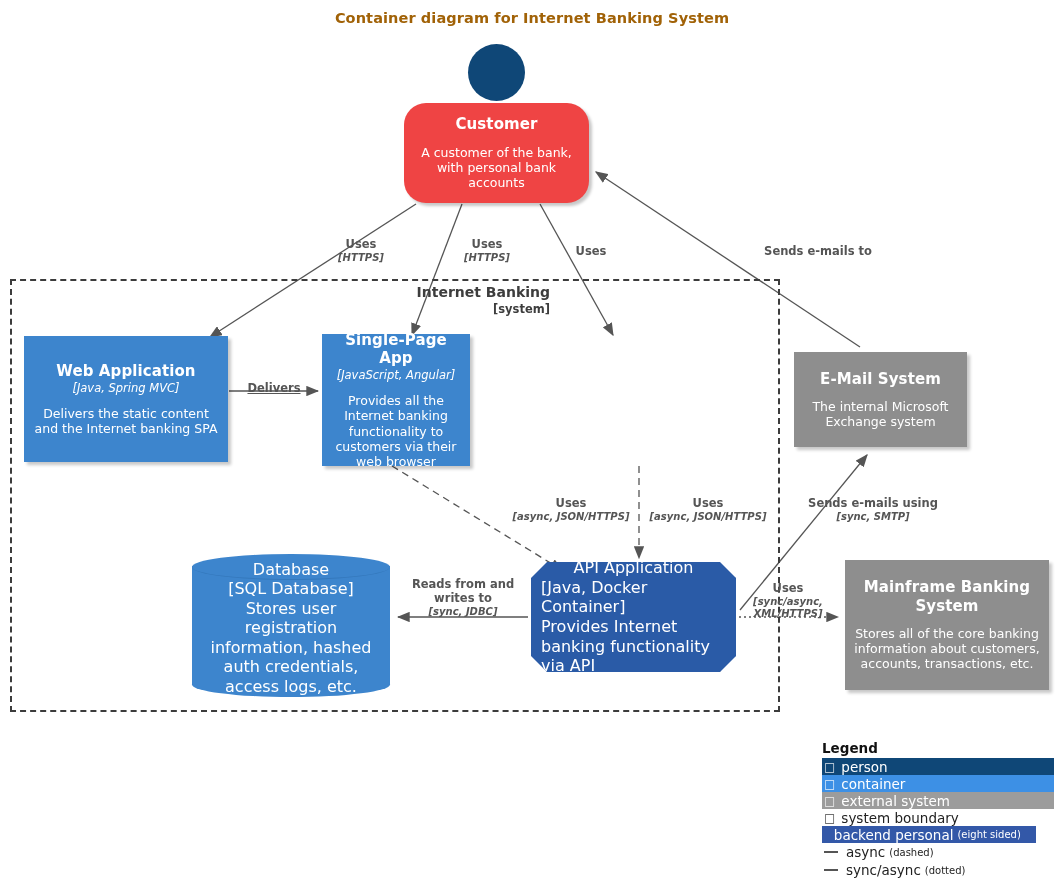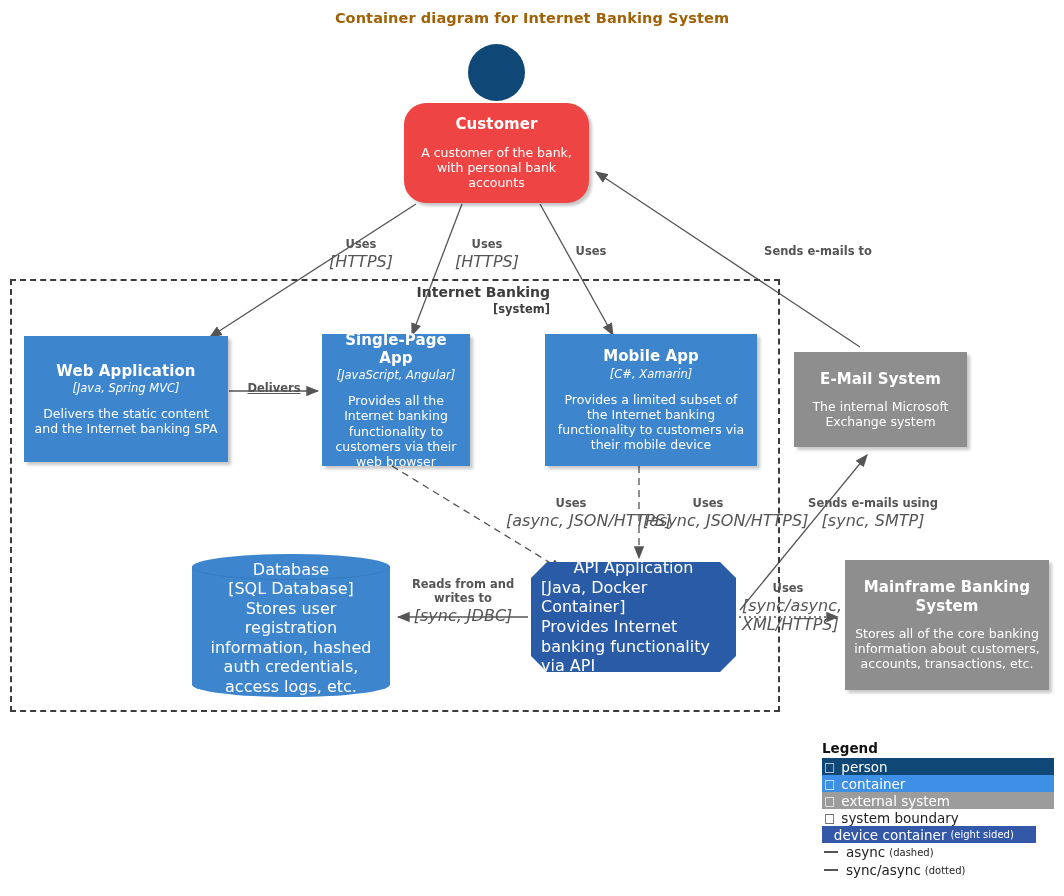--- a/index.html
+++ b/index.html
@@ -191,22 +191,22 @@
     text-align: center;
     color: #555555;
     font-size: 11.5px;
     font-weight: bold;
     line-height: 1.2;
     white-space: nowrap;
   }
   .edge-label .tech {
     display: block;
     font-style: italic;
-    font-weight: normal;
-    font-size: 16px;
+    font-weight: bold;
+    font-size: 10px;
   }
   .edge-label.wrap { white-space: normal; }
 
   
   .legend {
     position: absolute;
     left: 822px;
     top: 740px;
     width: 232px;
   }
@@ -321,25 +321,20 @@
     <div class="n-tech">[Java, Spring MVC]</div>
     <div class="n-desc">Delivers the static content and the Internet banking SPA</div>
   </div>
 
   <div class="node container-box shadowed" style="left:322px; top:334px; width:148px; height:132px;">
     <div class="n-title">Single-Page App</div>
     <div class="n-tech">[JavaScript, Angular]</div>
     <div class="n-desc">Provides all the Internet banking functionality to customers via their web browser</div>
   </div>
 
-  <div class="node container-box shadowed" style="left:545px; top:334px; width:212px; height:132px;">
-    <div class="n-title">Mobile App</div>
-    <div class="n-tech">[C#, Xamarin]</div>
-    <div class="n-desc">Provides a limited subset of the Internet banking functionality to customers via their mobile device</div>
-  </div>
 
   <div class="node ext-box shadowed" style="left:794px; top:352px; width:173px; height:95px;">
     <div class="n-title">E-Mail System</div>
     <div class="n-desc">The internal Microsoft Exchange system</div>
   </div>
 
   <div class="db-wrap">
     <div class="db-bottom"></div>
     <div class="db-body"></div>
     <div class="db-top"></div>
@@ -426,21 +421,21 @@
       <span class="legend-label">external system</span>
     </div>
 
     <div class="legend-row bar-boundary">
       <span class="legend-swatch-txt">□</span>
       <span class="legend-label">system boundary</span>
     </div>
 
     <div class="legend-row bar-backend">
       <span class="legend-swatch-txt">&nbsp;</span>
-      <span class="legend-label">device container</span>
+      <span class="legend-label">backend personal</span>
       <span class="legend-note">(eight sided)</span>
     </div>
 
     <div class="legend-row line-row">
       <span class="legend-line"></span>
       <span class="legend-label">async</span>
       <span class="legend-note">(dashed)</span>
     </div>
 
     <div class="legend-row line-row">

